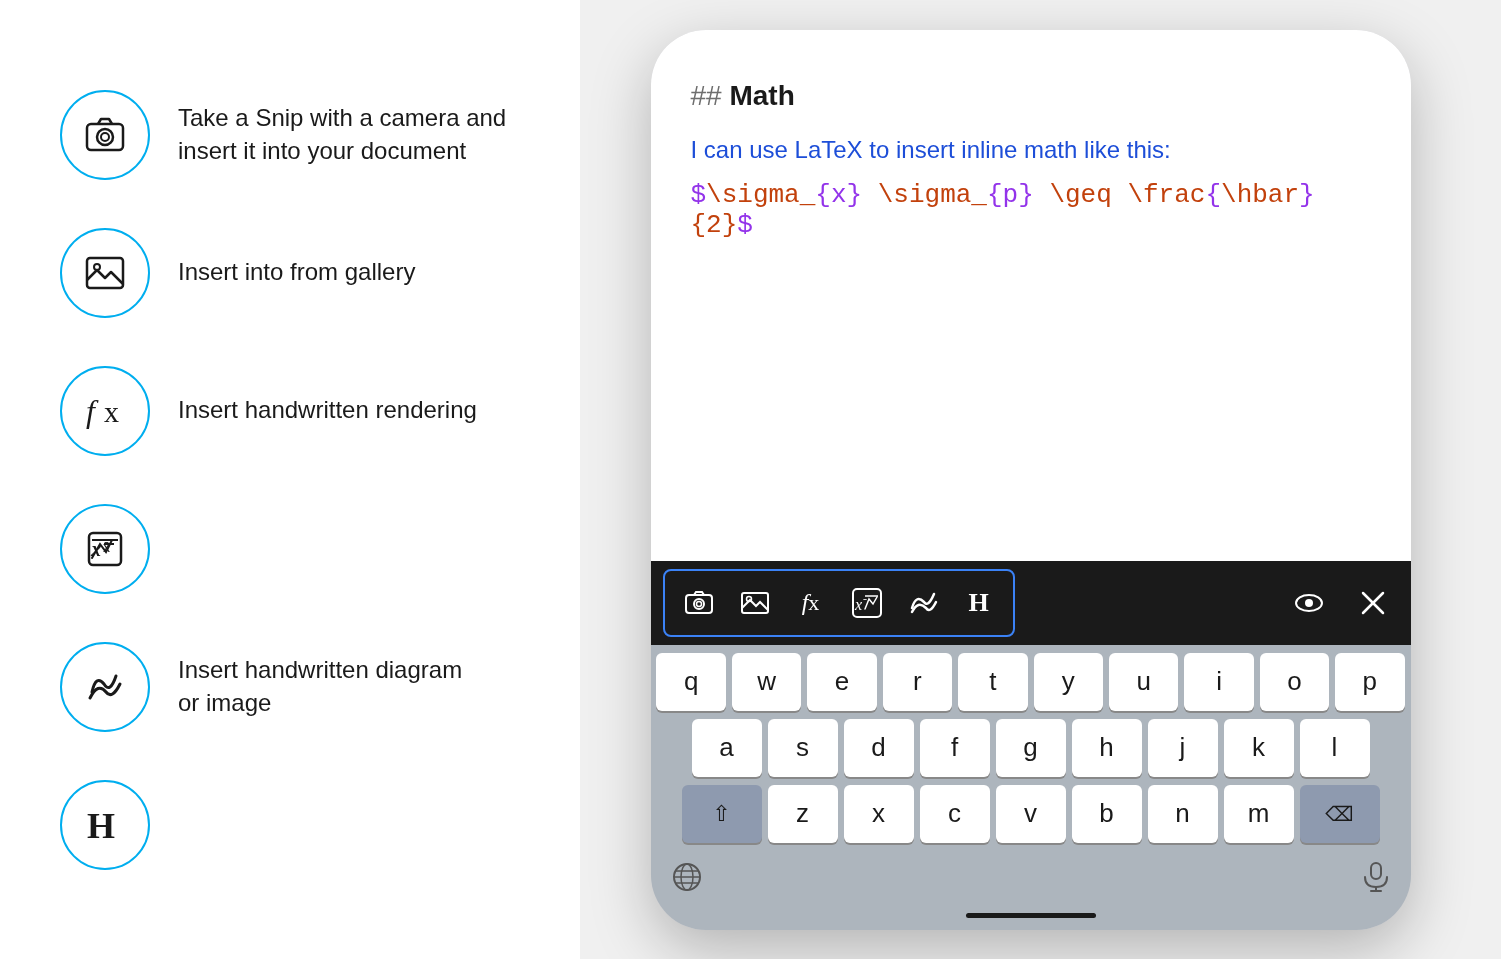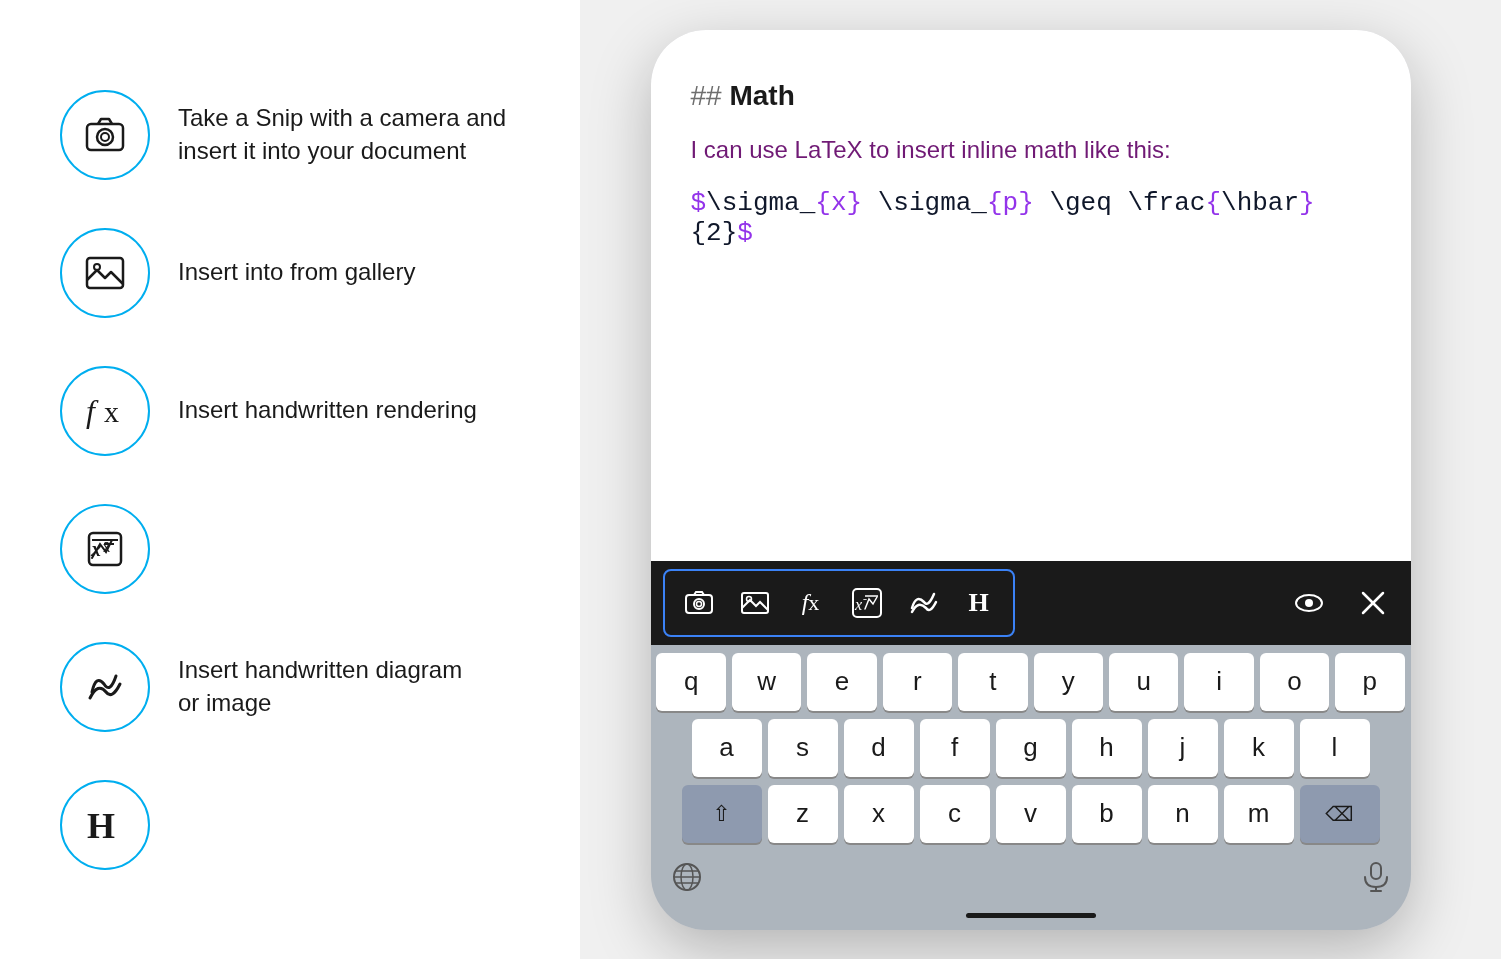--- a/index.html
+++ b/index.html
@@ -90,32 +90,32 @@
       margin-bottom: 24px;
     }
 
     .doc-title strong {
       color: #1a1a1a;
       font-weight: 700;
     }
 
     .doc-text {
       font-size: 24px;
-      color: #701a75;
-      margin-bottom: 24px;
+      color: #1d4ed8;
+      margin-bottom: 16px;
     }
 
     .latex-line {
       font-size: 26px;
       font-family: 'Courier New', monospace;
       margin-bottom: 8px;
     }
 
     .latex-dollar { color: #9333ea; }
-    .latex-backslash { color: #0f172a; }
+    .latex-backslash { color: #c2410c; }
 
     
     .keyboard-toolbar {
       background: #1a1a1a;
       display: flex;
       align-items: center;
       padding: 8px 12px;
       gap: 4px;
     }
 

